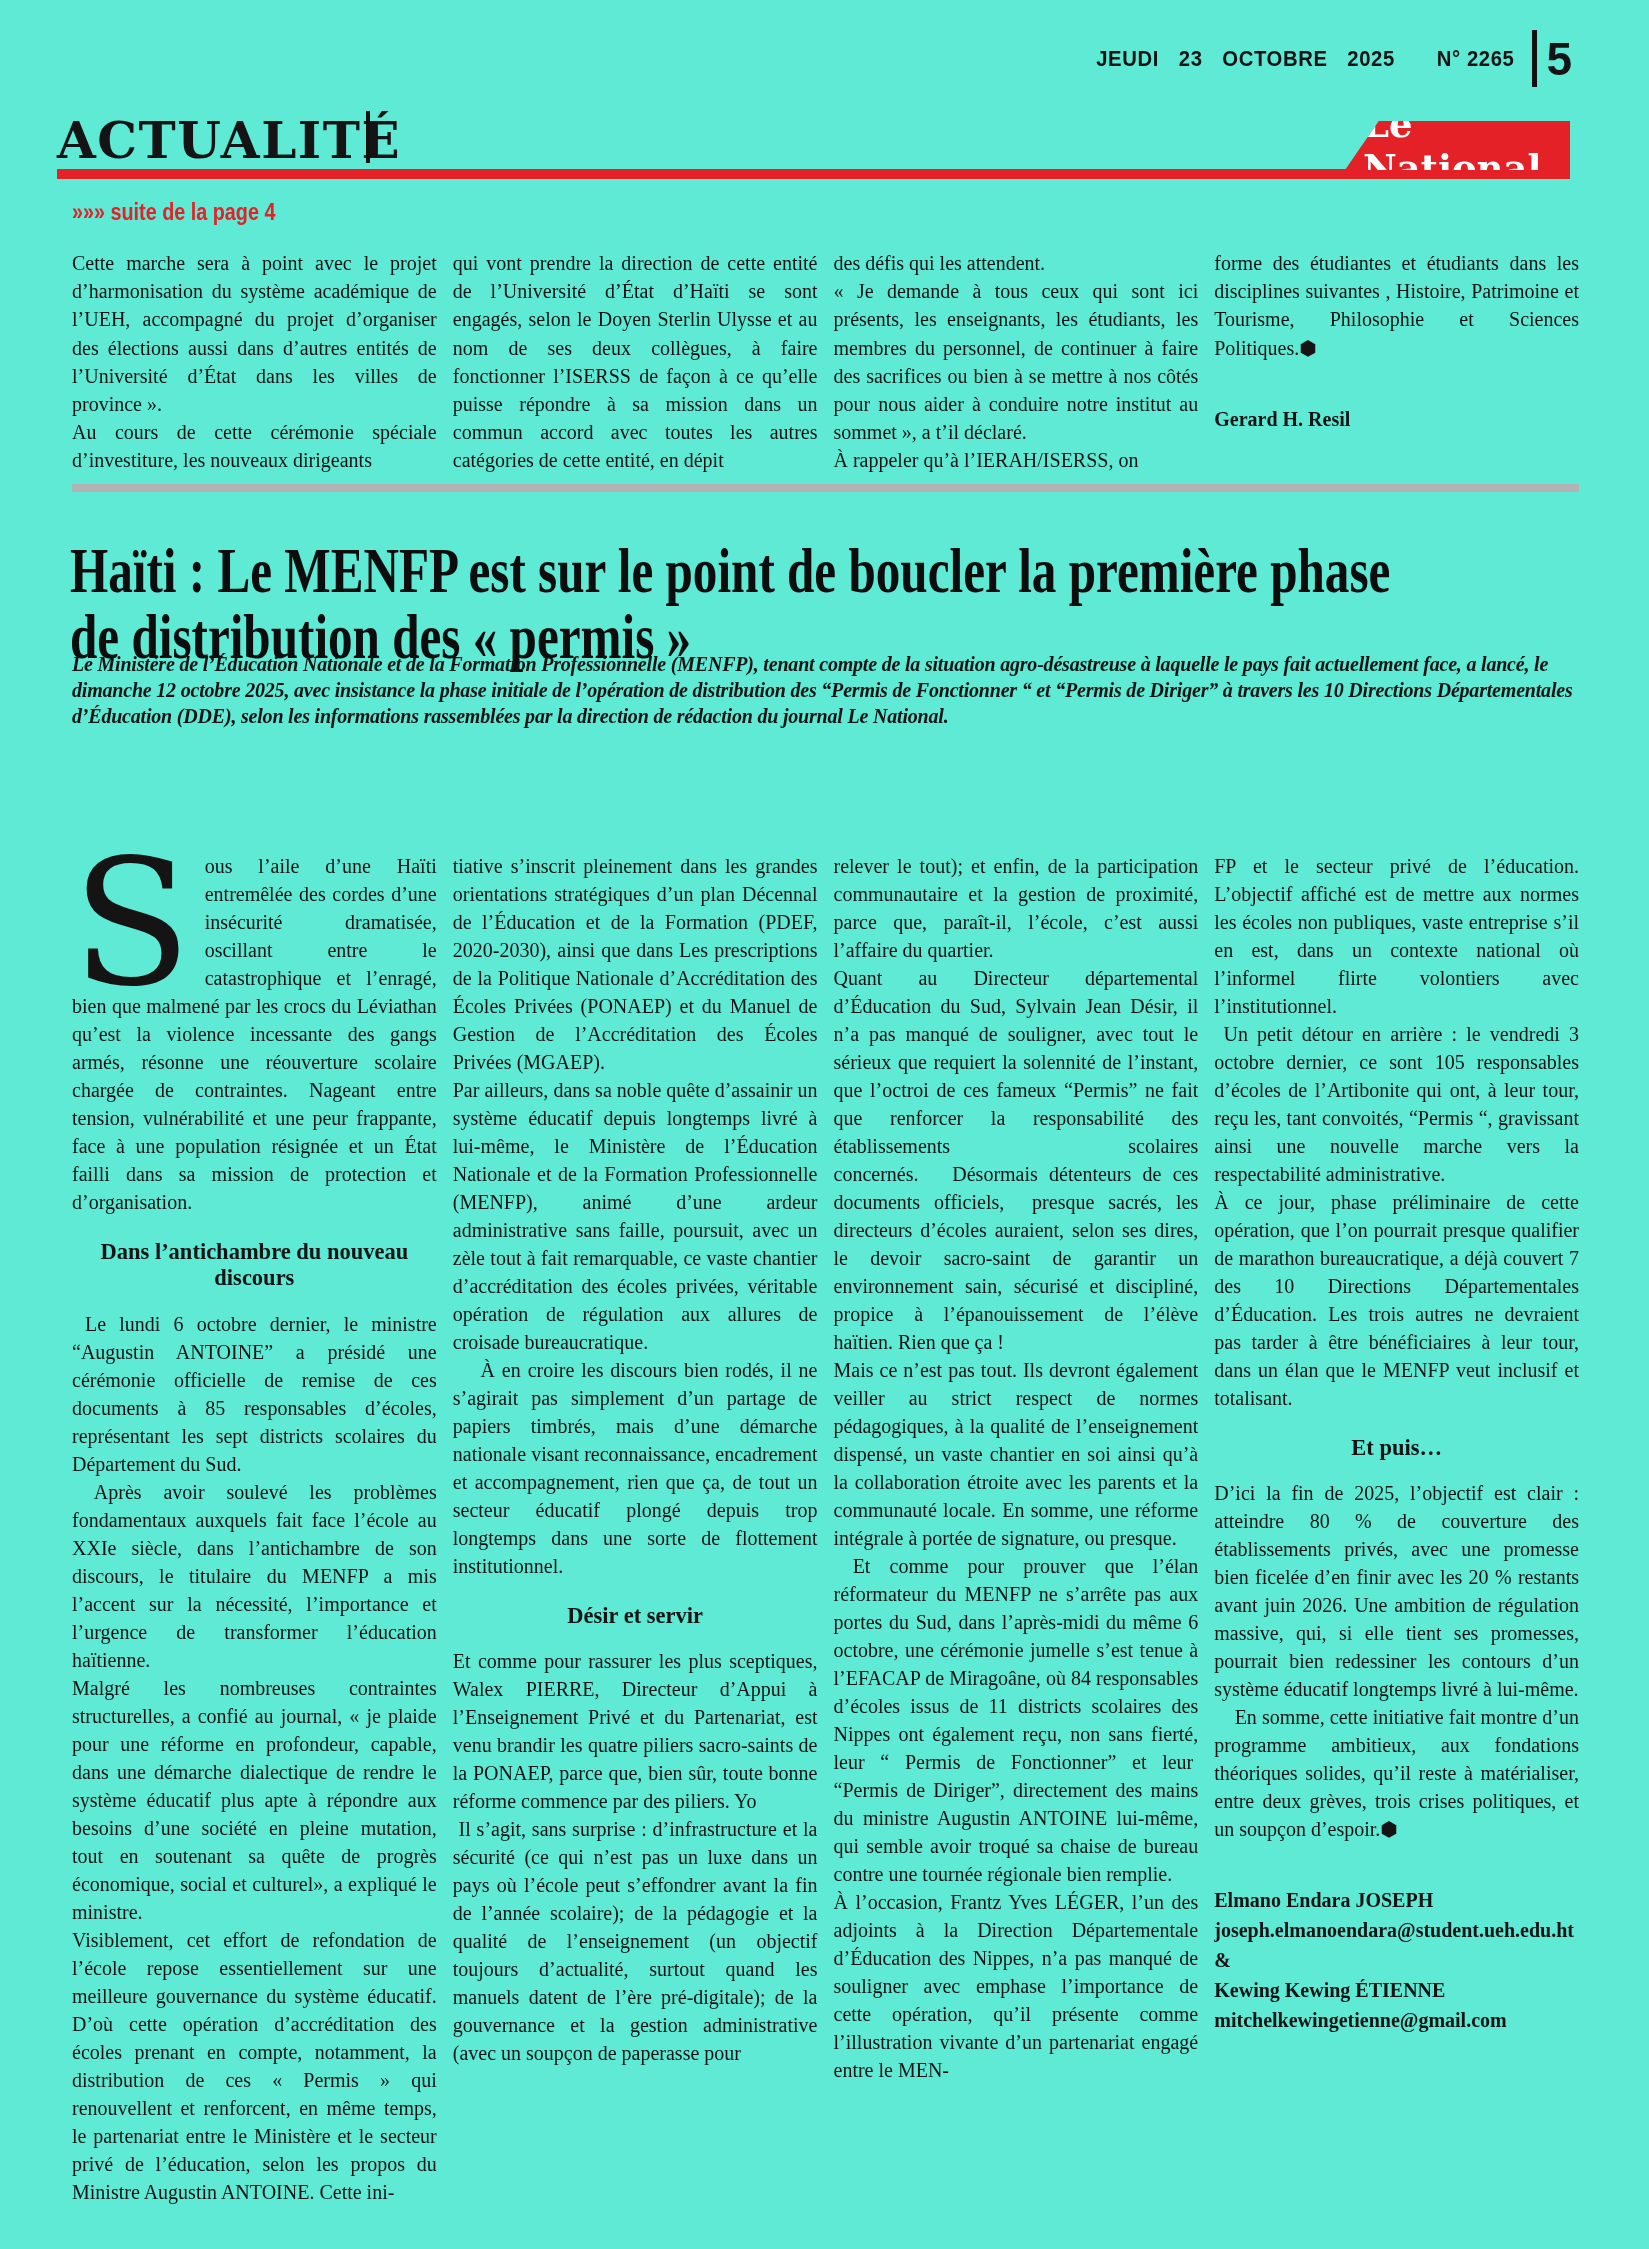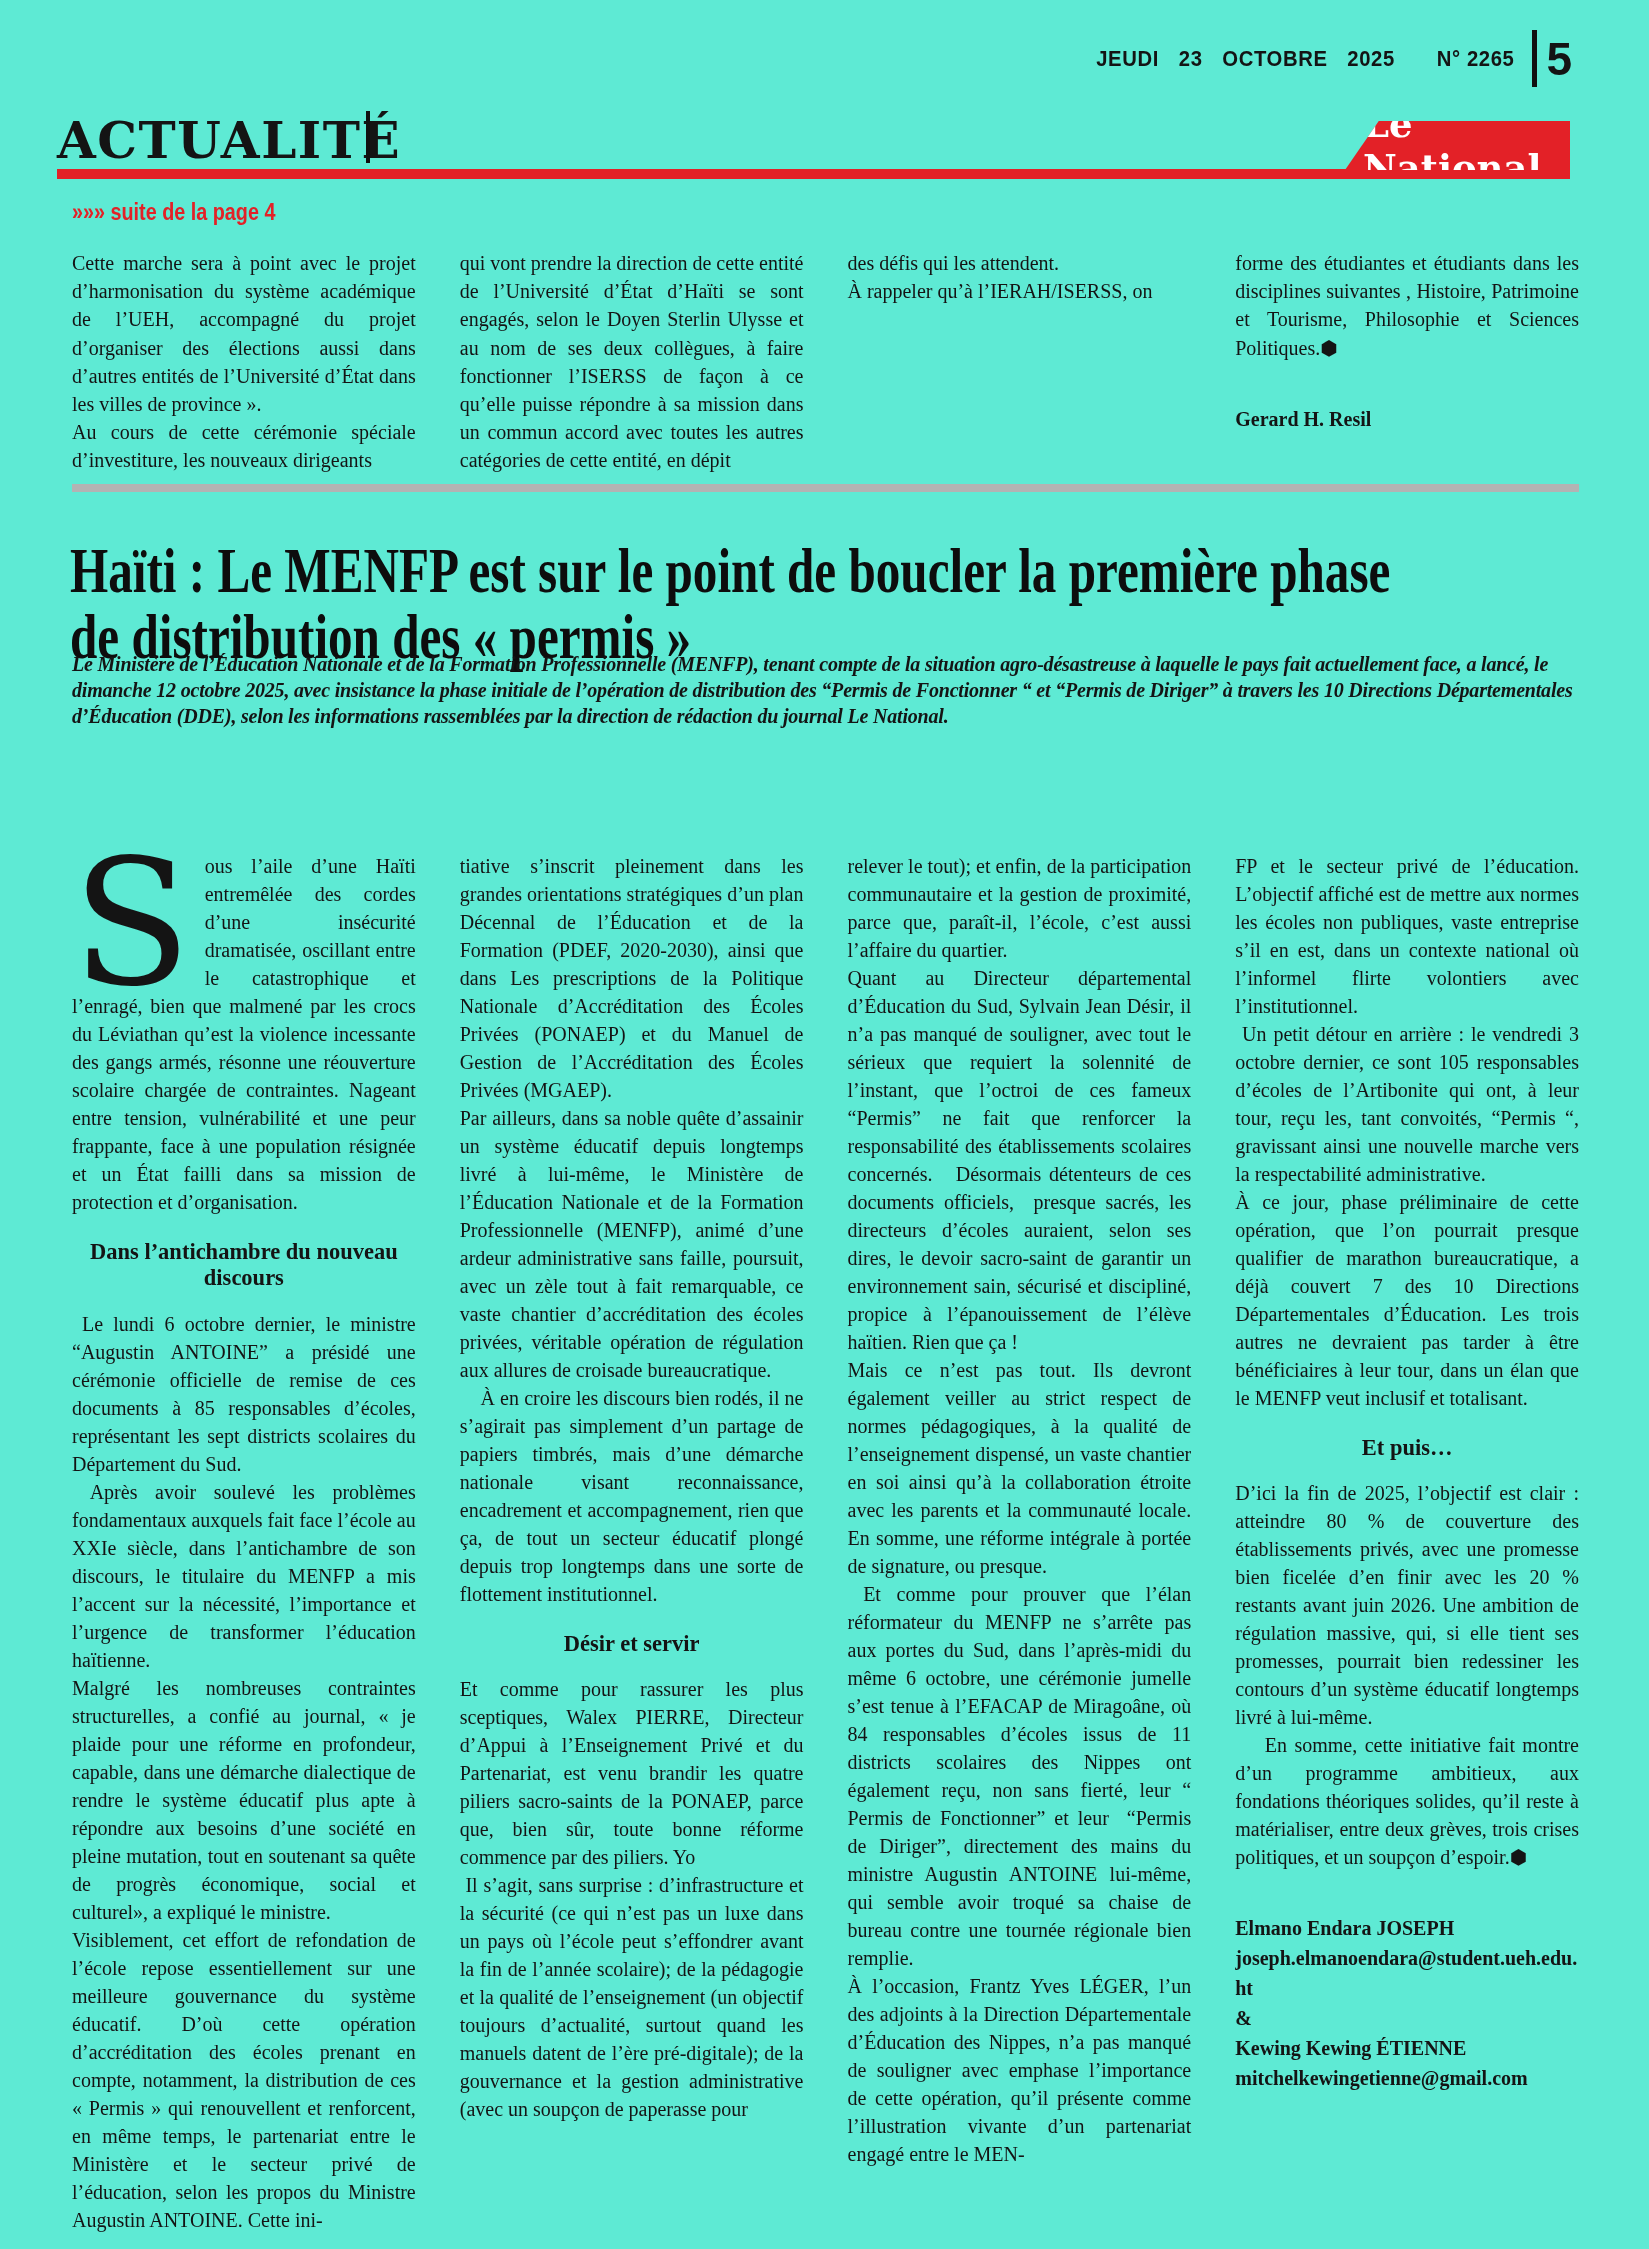--- a/index.html
+++ b/index.html
@@ -30,21 +30,21 @@
     clip-path:polygon(15% 0,100% 0,100% 100%,0 100%);
     display:flex; align-items:center; justify-content:center; padding-left:18px; box-sizing:border-box;
     color:#fff; font-family:"DejaVu Serif","Liberation Serif",serif; font-weight:700; font-size:37px;
   }
   .continuation{
     position:absolute; top:199px; left:72px; color:var(--red);
     font-family:"Liberation Sans","DejaVu Sans",sans-serif; font-weight:700; font-size:23px;
     transform:scaleX(.86); transform-origin:left center;
   }
   
-  .cols{position:absolute; left:72px; width:1507px; display:flex; gap:44px;}
+  .cols{position:absolute; left:72px; width:1507px; display:flex; gap:16px;}
   .col{flex:1 1 0; min-width:0;}
   .top-article{top:249px; font-size:20px; line-height:1.41;}
   .main-article-cols{top:852px; font-size:20px; line-height:1.40;}
   .para{margin:0; text-align:justify; }
   .para, .subhead, .byline, .authors{font-family:"Liberation Serif","DejaVu Sans",serif;}
   .subhead{font-weight:700; font-size:22.5px; line-height:1.18; margin:22.5px 0 18px 0; text-align:center;}
   .byline{font-weight:700; margin:43px 0 0 0; text-align:left;}
   .dropcap{
     float:left; font-family:"DejaVu Serif","Liberation Serif",serif;
     font-size:174px; line-height:.72; margin:9px 13.5px 3px 0; font-weight:400;
@@ -88,20 +88,21 @@
   <section class="cols top-article">
       <div class="col">
         <p class="para">Cette marche sera à point avec le projet d’harmonisation du système académique de l’UEH, accompagné du projet d’organiser des élections aussi dans d’autres entités de l’Université d’État dans les villes de province ».</p>
         <p class="para">Au cours de cette cérémonie spéciale d’investiture, les nouveaux dirigeants</p>
       </div>
       <div class="col">
         <p class="para">qui vont prendre la direction de cette entité de l’Université d’État d’Haïti se sont engagés, selon le Doyen Sterlin Ulysse et au nom de ses deux collègues, à faire fonctionner l’ISERSS de façon à ce qu’elle puisse répondre à sa mission dans un commun accord avec toutes les autres catégories de cette entité, en dépit</p>
       </div>
       <div class="col">
         <p class="para">des défis qui les attendent.</p>
+        <p class="para">« Je demande à tous ceux qui sont ici présents, les enseignants, les étudiants, les membres du personnel, de continuer à faire des sacrifices ou bien à se mettre à nos côtés pour nous aider à conduire notre institut au sommet », a t’il déclaré.</p>
         <p class="para">À rappeler qu’à l’IERAH/ISERSS, on</p>
       </div>
       <div class="col">
         <p class="para">forme des étudiantes et étudiants dans les disciplines suivantes , Histoire, Patrimoine et Tourisme, Philosophie et Sciences Politiques.⬢</p>
         <p class="byline">Gerard H. Resil</p>
       </div>
     </section>
 
   <div class="gray-rule"></div>
 

